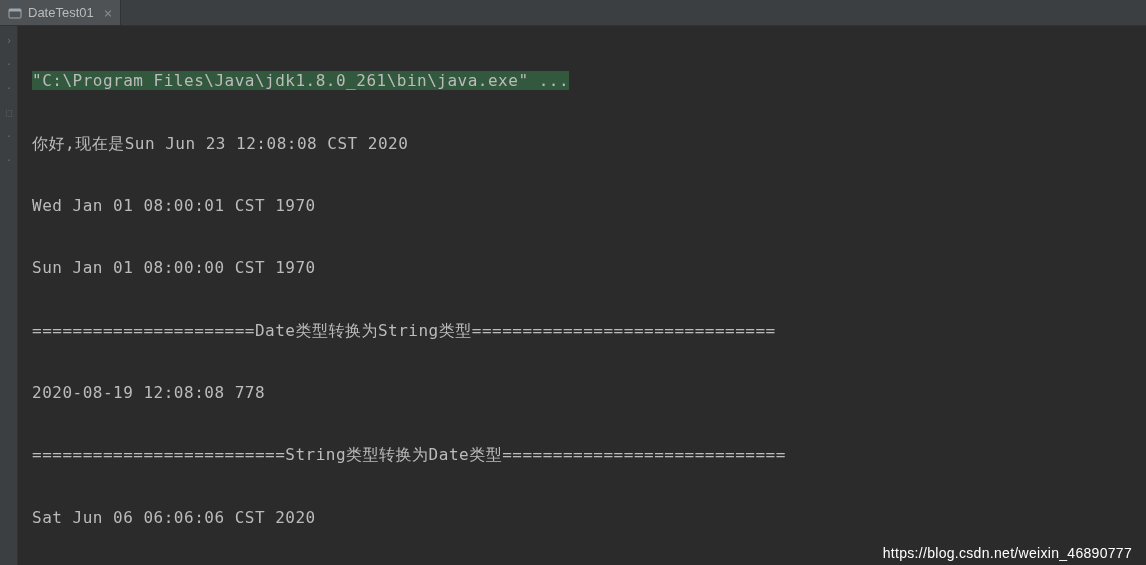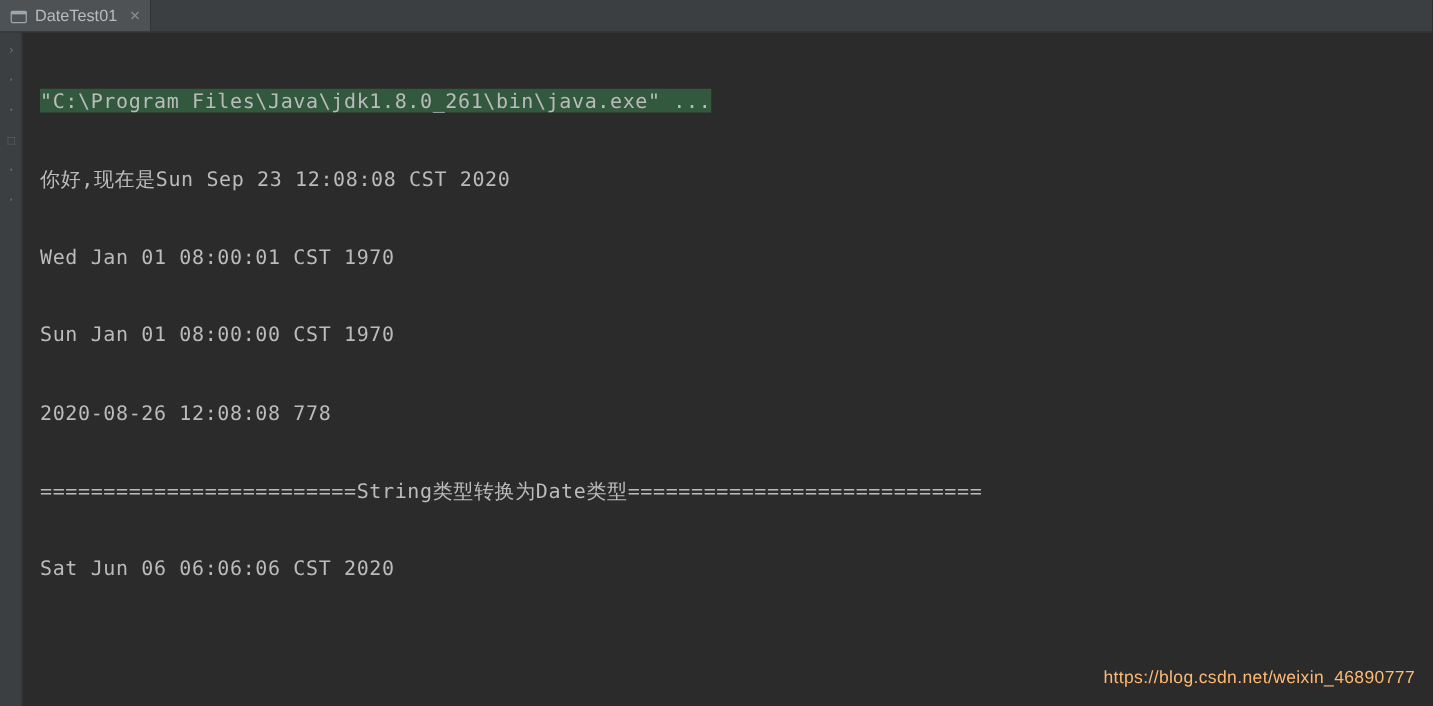--- a/index.html
+++ b/index.html
@@ -76,23 +76,23 @@
       letter-spacing: 0.5px;
       white-space: pre;
     }
     .cmd-line {
       background: #32593d;
       display: inline;
       color: #bbbbbb;
     }
     .watermark {
       position: absolute;
-      bottom: 16px;
+      bottom: 4px;
       right: 14px;
-      color: #fdba74;
+      color: #ffffff;
       font-size: 14px;
       font-family: sans-serif;
       letter-spacing: 0.3px;
       padding-left: 41px;
     }
   </style>
 </head>
 <body>
 
 <div class="tab-bar">
@@ -112,24 +112,25 @@
   <div class="gutter-icon">›</div>
   <div class="gutter-icon">·</div>
   <div class="gutter-icon">·</div>
   <div class="gutter-icon">⬚</div>
   <div class="gutter-icon">·</div>
   <div class="gutter-icon">·</div>
 </div>
 
 <div class="console">
 <div><span class="cmd-line">"C:\Program Files\Java\jdk1.8.0_261\bin\java.exe" ...</span></div>
-<div>你好,现在是Sun Sep 23 12:08:08 CST 2020</div>
+<div>你好,现在是Sun Jun 23 12:08:08 CST 2020</div>
 <div>Wed Jan 01 08:00:01 CST 1970</div>
 <div>Sun Jan 01 08:00:00 CST 1970</div>
-<div>2020-08-26 12:08:08 778</div>
+<div>======================Date类型转换为String类型==============================</div>
+<div>2020-08-19 12:08:08 778</div>
 <div>=========================String类型转换为Date类型============================</div>
 <div>Sat Jun 06 06:06:06 CST 2020</div>
 
 
 
 
 
 
 </div>
 

